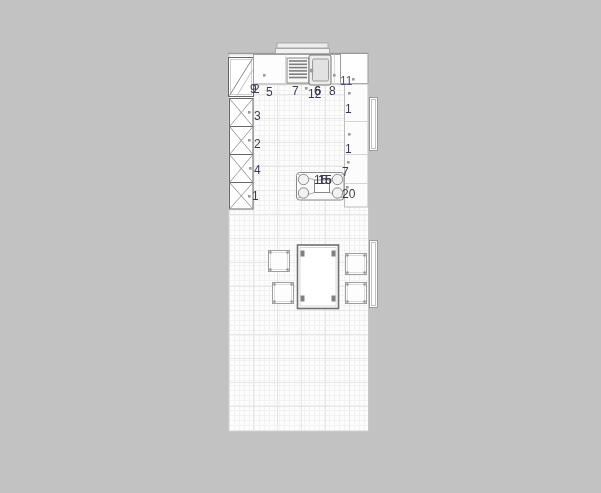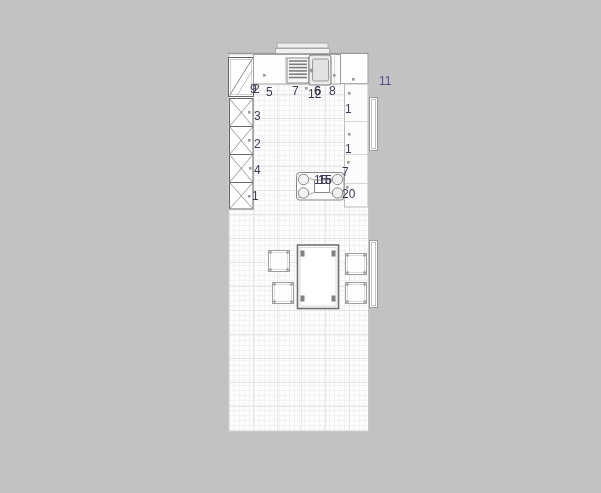--- a/index.html
+++ b/index.html
@@ -19,21 +19,21 @@
       repeating-linear-gradient(90deg,#f2f2f2 0 1px,transparent 1px 5px);
     border:1px solid #c9c9c9;
     box-sizing:border-box;
   }
   svg.overlay{position:absolute;left:0;top:0;}
   .lbl{
     position:absolute;font-size:12px;line-height:12px;
     color:var(--label-color,#3e3952);
     letter-spacing:0;white-space:pre;
   }
-  .lbl.hl{color:var(--label-hl-color,#5a4990);padding-left:39px;}
+  .lbl.hl{color:var(--label-hl-color,#5a4990);}
   .lbl.dbl{text-shadow:0.6px 0 0 currentColor;}
 </style>
 </head>
 <body>
 
 <div class="stage">
 
   <div class="floor"></div>
 
   <svg class="overlay" width="601" height="493" viewBox="0 0 601 493">

